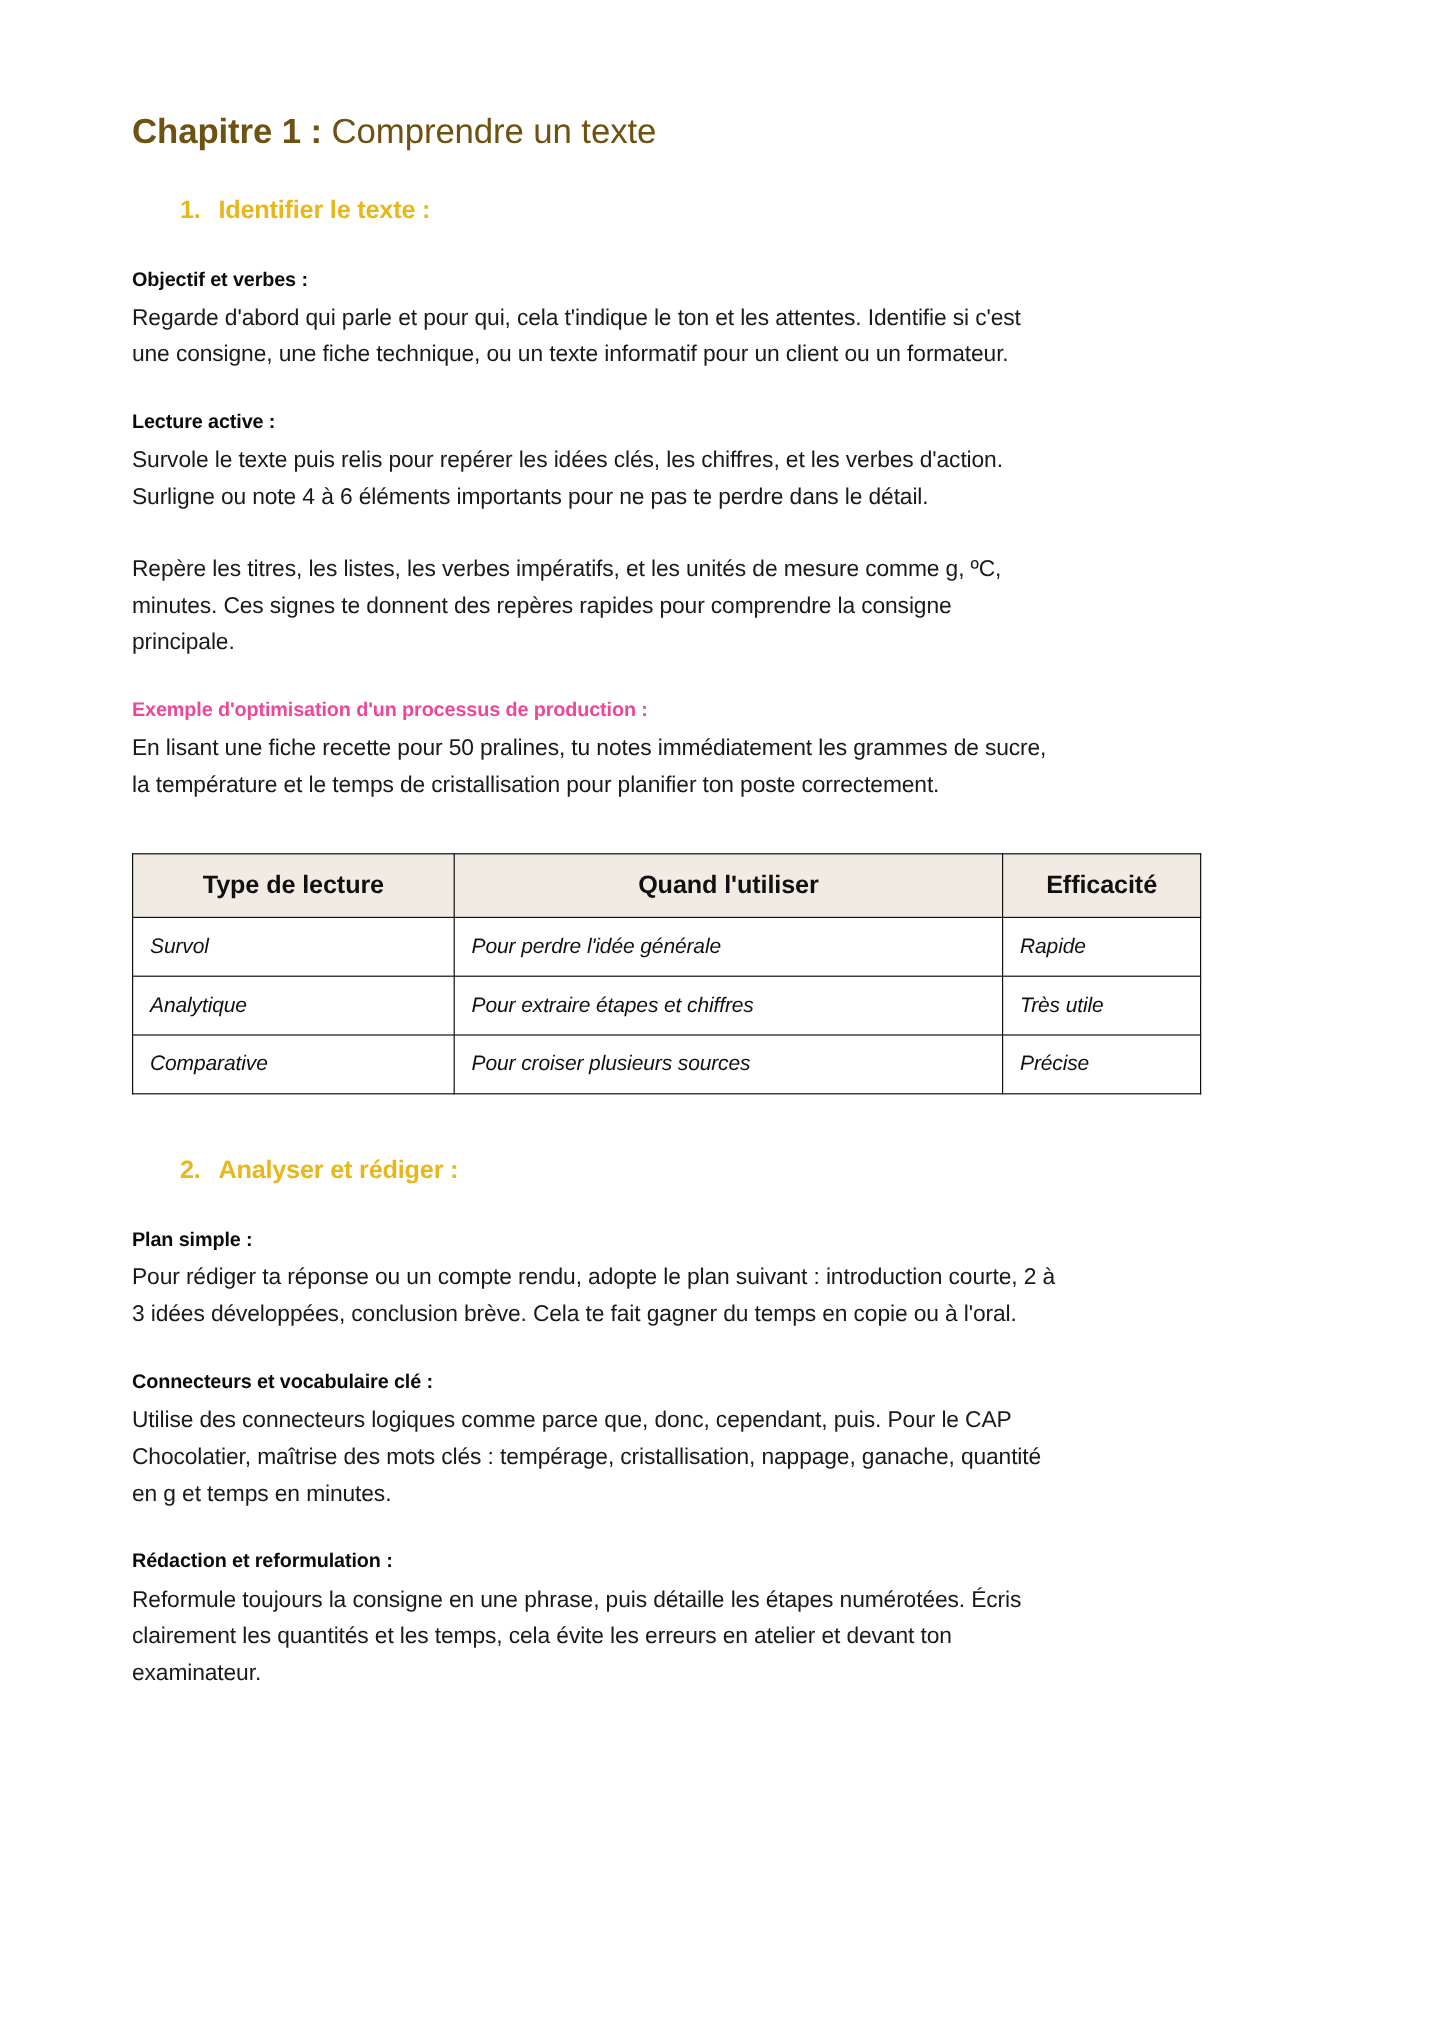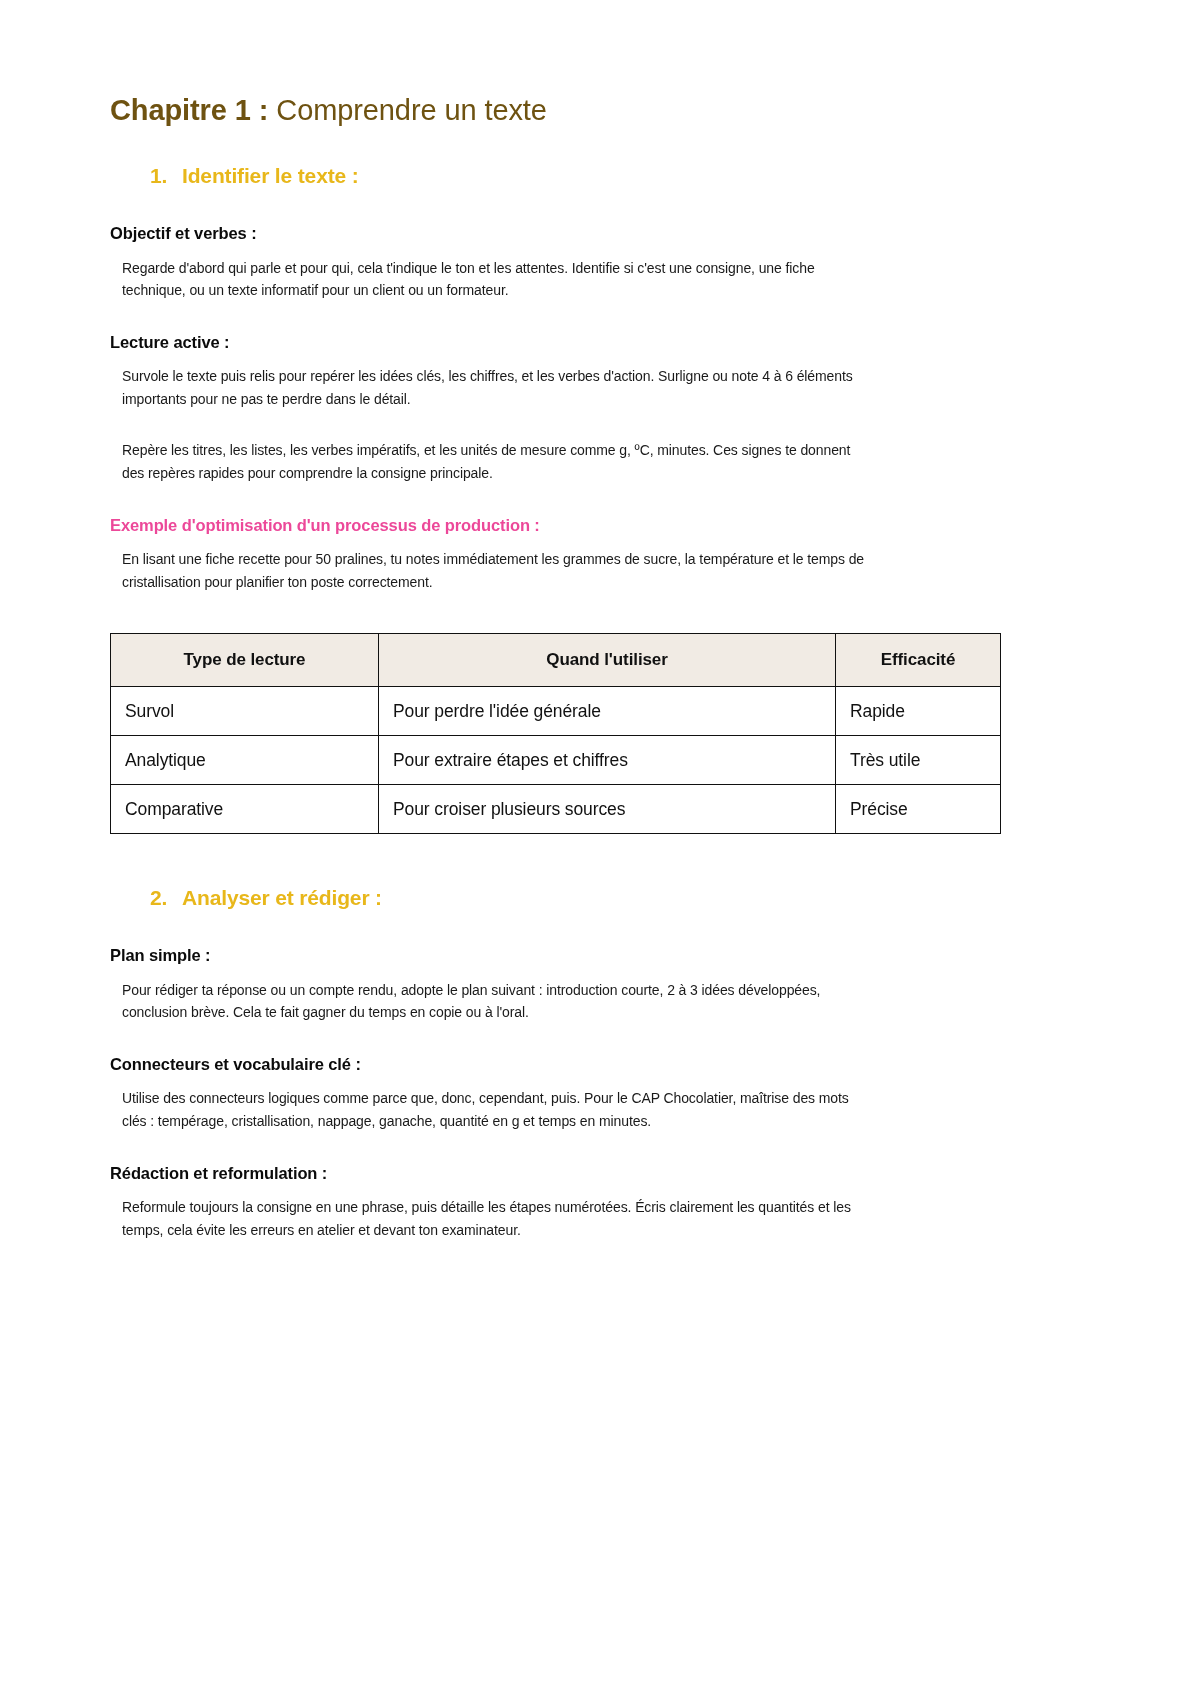--- a/index.html
+++ b/index.html
@@ -66,24 +66,24 @@
     font-weight: bold;
     color: #0B0B0B;
     line-height: 1.35;
     margin: 0 0 6px 0;
     letter-spacing: -0.1px;
   }
   .block-title.green {
     color: #ec4899;
   }
   .block-body {
-    font-size: 14px;
+    font-size: 19px;
     line-height: 1.62;
     color: #1A1A1A;
-    margin: 12px;
+    margin: 0;
     letter-spacing: -0.1px;
     max-width: 900px;
   }
 
   
   .table-wrap {
     margin: 40px 0 52px 0;
   }
   table.lecture-table {
     border-collapse: collapse;
@@ -96,27 +96,28 @@
     padding: 0 14px;
     height: 48px;
     font-size: 17.5px;
     letter-spacing: -0.1px;
     vertical-align: middle;
   }
   table.lecture-table th {
     background: #F1EBE4;
     font-weight: bold;
     text-align: center;
-    font-size: 17px;
+    font-size: 21px;
     height: 52px;
   }
   table.lecture-table td {
     background: #ffffff;
     text-align: left;
     font-weight: 400;
+    font-style: italic;
   }
   table.lecture-table col.c1 { width: 268px; }
   table.lecture-table col.c2 { width: 457px; }
   table.lecture-table col.c3 { width: 165px; }
 
   .section-two-wrap { margin-top: 4px; }
 </style>
 </head>
 <body>
 

